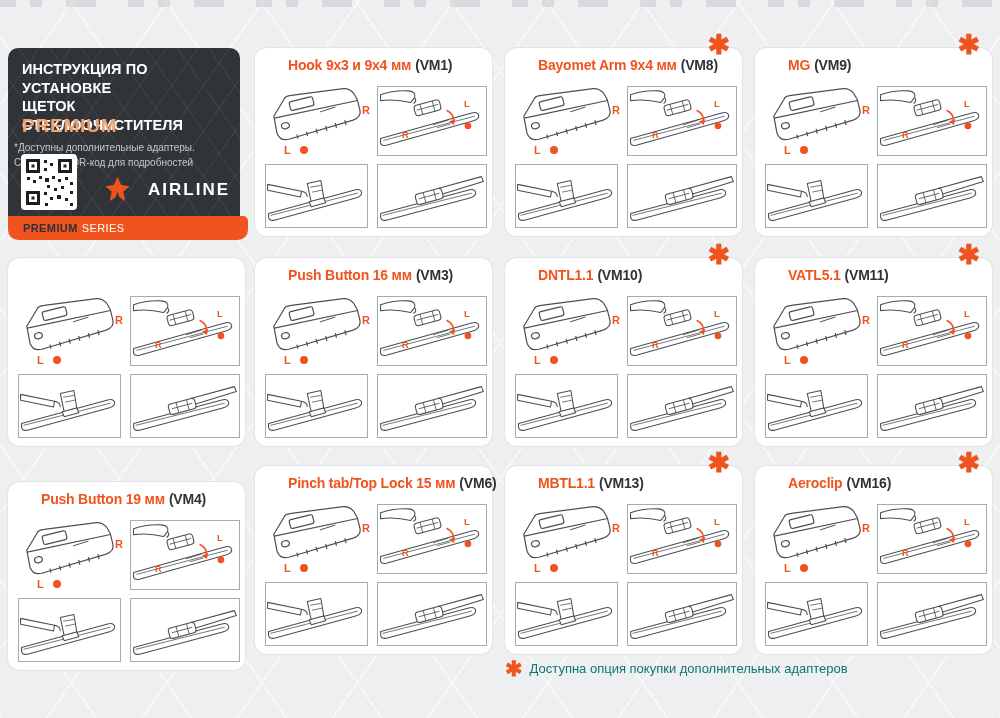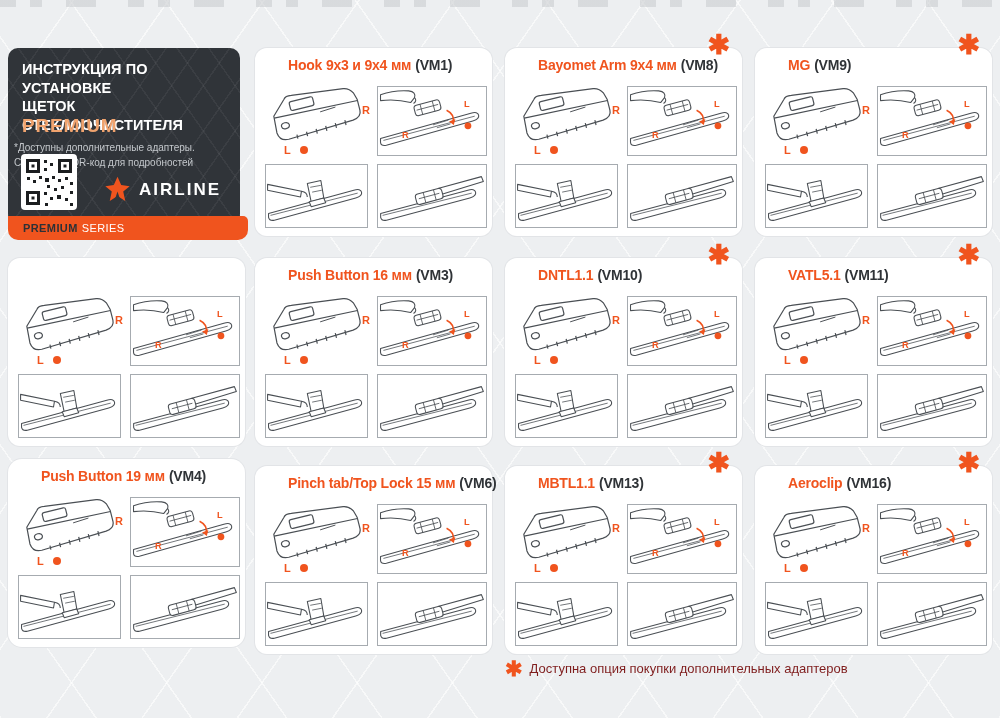--- a/index.html
+++ b/index.html
@@ -27,21 +27,21 @@
       repeating-linear-gradient(55deg, rgba(255,255,255,.05) 0 1.5px, transparent 1.5px 26px),
       repeating-linear-gradient(-55deg, rgba(255,255,255,.05) 0 1.5px, transparent 1.5px 26px);
     border-radius:10px 10px 0 0;
   }
   .tc-title{ position:absolute; left:14px; top:12px; width:205px;
     font-size:14.5px; font-weight:bold; color:#fff; line-height:1.28; letter-spacing:.1px; }
   .tc-premium{ position:absolute; left:14px; top:67px;
     font-size:19px; font-weight:bold; color:#f0a36e; letter-spacing:.8px; }
   .tc-note{ position:absolute; left:6px; top:92px; font-size:10px; color:#c4c8cc; line-height:1.5; }
   .tc-qr{ position:absolute; left:13px; top:106px; width:56px; height:56px; }
-  .brand-row{ position:absolute; left:96px; top:128px; display:flex; align-items:center; gap:8px; }
+  .brand-row{ position:absolute; left:96px; top:128px; display:flex; align-items:center; gap:17px; }
   .brand-text{ font-size:17px; font-weight:bold; color:#fff; letter-spacing:2px; }
   .series-bar{
     position:absolute; left:8px; top:216px; width:240px; height:24px;
     background:#f0541e; border-radius:0 5px 10px 10px;
     display:flex; align-items:center; padding-left:15px; gap:4px;
     font-size:11px; letter-spacing:.4px;
   }
   .series-bold{ font-weight:bold; color:#2d3136; }
   .series-light{ font-weight:normal; color:#fff; }
 
@@ -70,21 +70,21 @@
 
   .svg-lbl{ font-family:"Liberation Sans",sans-serif; font-size:11px; font-weight:bold; fill:#f0541e; }
   .svg-lbl2{ font-family:"Liberation Sans",sans-serif; font-size:9.5px; font-weight:bold; fill:#f0541e; }
 
   
   .footnote{
     position:absolute; left:505px; top:658px;
     display:flex; align-items:center; gap:7px;
   }
   .footnote .mark{ color:#f0541e; font-size:21px; line-height:1; font-weight:bold; }
-  .footnote .txt{ font-size:13px; color:#7f1d1d; }
+  .footnote .txt{ font-size:13px; color:#0f766e; }
 
   .hidden-defs{ position:absolute; width:0; height:0; overflow:hidden; }
 </style>
 </head>
 <body>
 
 <svg class="hidden-defs" xmlns="http://www.w3.org/2000/svg" aria-hidden="true">
   <defs>
     <g id="illu-a">
       <g transform="rotate(-14 55 38)" fill="#fff" stroke="#4a4f54" stroke-width="1.2" stroke-linejoin="round">
@@ -381,21 +381,21 @@
         <use href="#illu-c"></use>
       </svg>
     </div>
   <div class="quad q-d">
       <svg viewBox="0 0 110 64">
         <use href="#illu-d"></use>
       </svg>
     </div>
 </div>
 
-<div class="panel" style="left:8px; top:459px;border-radius:14px;">
+<div class="panel" style="left:8px; top:482px;">
   <div class="panel-title">
     <span class="accent">Push Button 19 мм</span><span class="code">(VM4)</span>
   </div>
   <div class="quad q-a">
       <svg viewBox="0 0 112 82">
         <use href="#illu-a"></use>
       </svg>
     </div>
   <div class="quad q-b">
       <svg viewBox="0 0 110 70">

